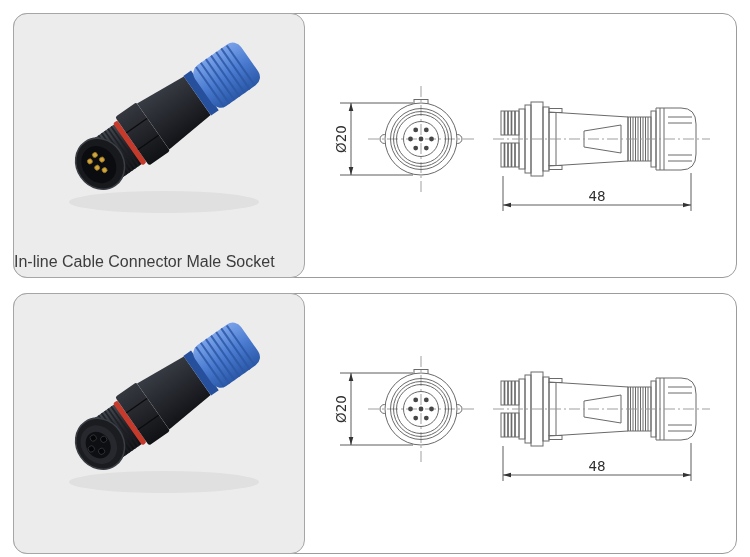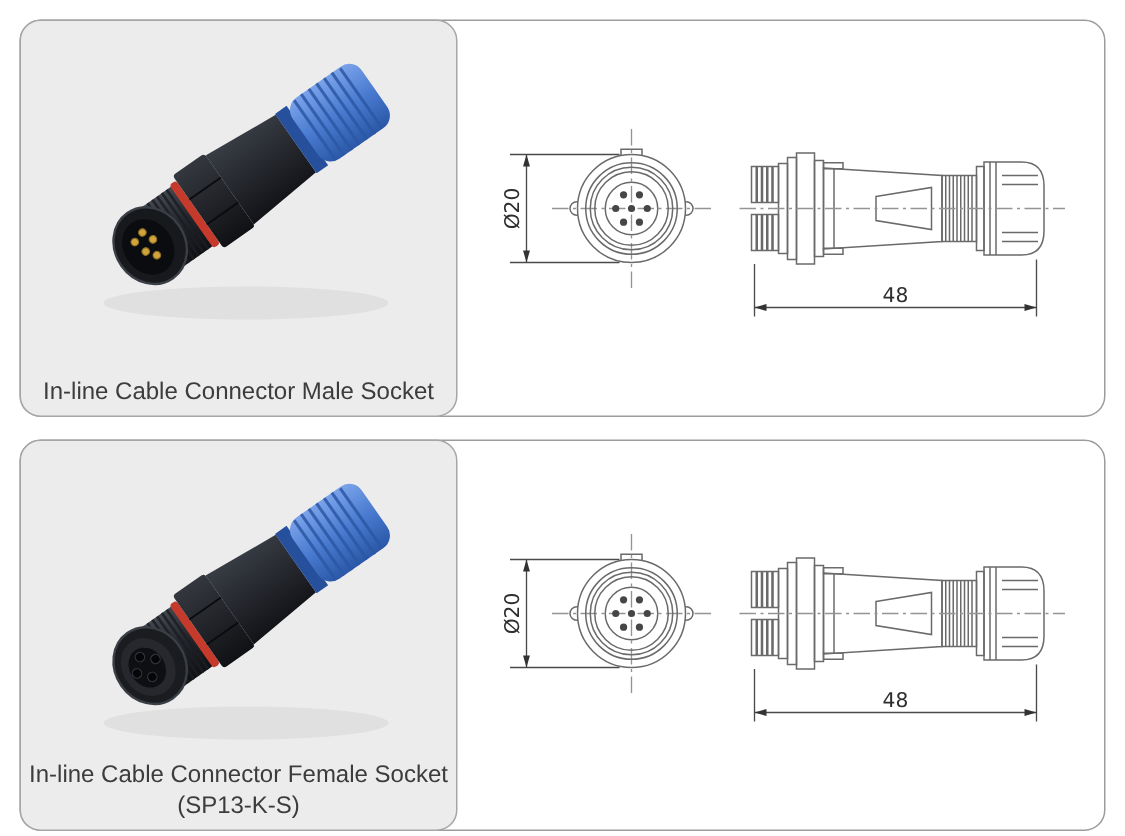--- a/index.html
+++ b/index.html
@@ -12,21 +12,21 @@
     border:1px solid var(--panel-border,#9c9c9c);border-radius:14px;
   }
   #panel-male{top:13px;height:263px;}
   #panel-female{top:293px;height:259px;}
   .photo-card{
     position:absolute;left:-1px;top:-1px;bottom:-1px;width:290px;
     background:var(--photo-card-bg,#ececed);
     border:1px solid #a6a6a6;border-radius:14px;
   }
   .caption{
-    position:absolute;left:0;right:0;bottom:5px;text-align:center;
+    position:absolute;left:0;right:0;bottom:5px;
     color:var(--caption-text,#3c3c3c);font-size:16px;line-height:21px;
   }
   .photo-svg{position:absolute;left:0;top:8px;}
   .drawing-svg{position:absolute;left:296px;top:0;}
   #panel-female .drawing-svg{top:-10px;}
   
   .ol{fill:#fff;stroke:var(--drawing-line,#6a6a6a);stroke-width:1;}
   .ln{fill:none;stroke:var(--drawing-line,#6a6a6a);stroke-width:1;}
   .lnt{fill:none;stroke:var(--drawing-line,#6a6a6a);stroke-width:1.7;}
   .cl{fill:none;stroke:#949494;stroke-width:0.9;stroke-dasharray:11 3 2 3;}
@@ -205,24 +205,20 @@
         <ellipse cx="-102" cy="0" rx="22" ry="26" fill="#26282e"></ellipse>
         <ellipse cx="-103" cy="0" rx="15" ry="18" fill="#0e0f12"></ellipse>
         <g fill="#050607" stroke="#34373e" stroke-width="1">
           <circle cx="-103" cy="-11" r="4"></circle>
             <circle cx="-113" cy="-1" r="4"></circle>
           <circle cx="-93" cy="-2" r="4"></circle>
             <circle cx="-104" cy="9" r="4"></circle>
         </g>
       </g>
     </svg>
-    <div class="caption">
-      <div>In-line Cable Connector Female Socket</div>
-      <div>(SP13-K-S)</div>
-    </div>
   </div>
 
   <svg class="drawing-svg" width="427" height="262" viewBox="0 0 427 262">
     <g>
       <circle class="ol" cx="74.5" cy="125" r="4.5"></circle>
       <circle class="ol" cx="147.5" cy="125" r="4.5"></circle>
       <rect class="ol" x="104" y="85.5" width="14" height="7"></rect>
       <circle class="ol" cx="111" cy="125" r="36"></circle>
       <line class="cl" x1="58" y1="125" x2="164" y2="125"></line>
       <line class="cl" x1="111" y1="72" x2="111" y2="178"></line>

